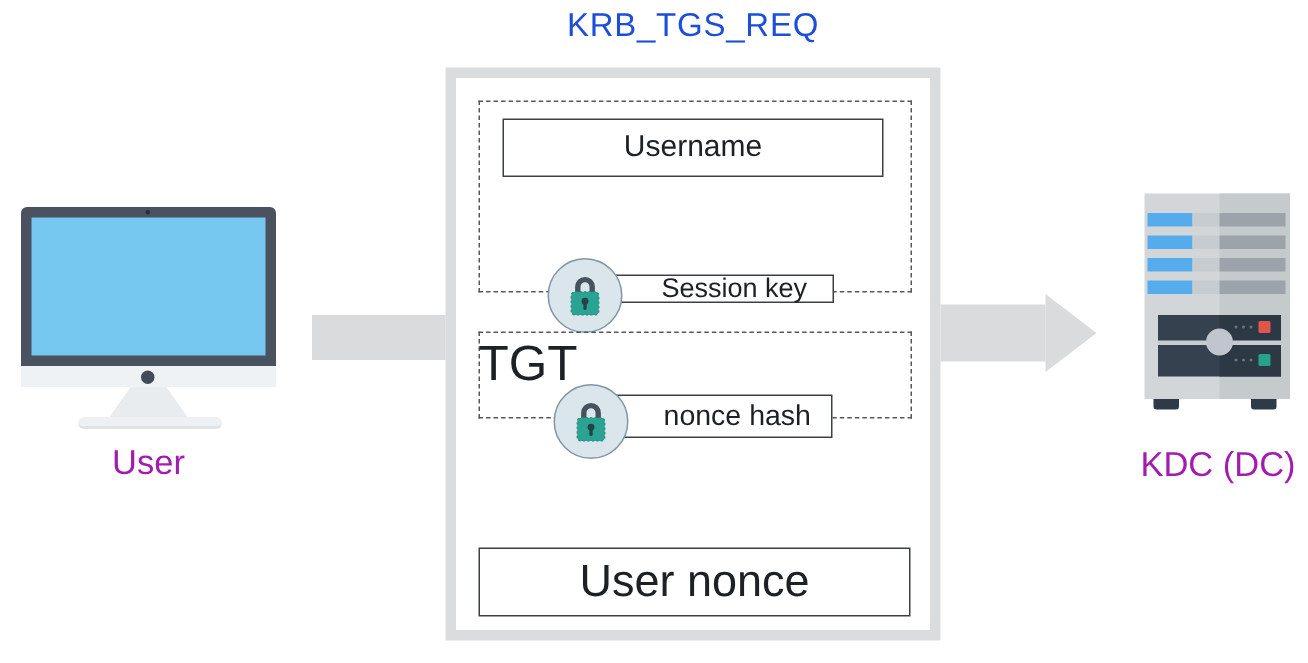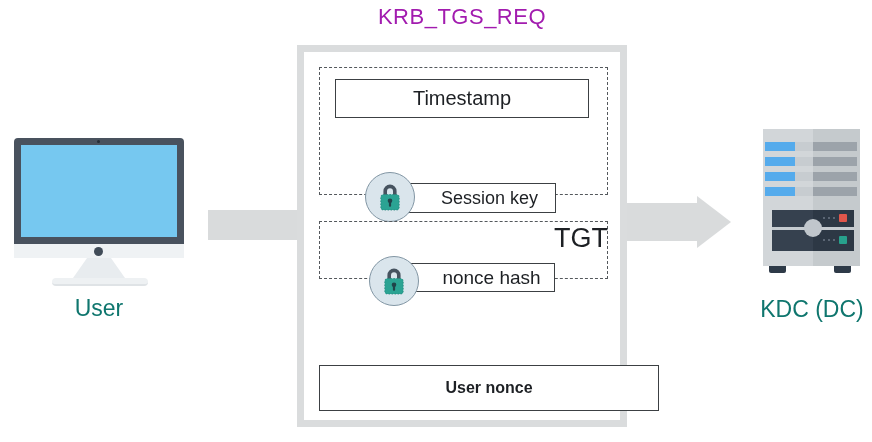--- a/index.html
+++ b/index.html
@@ -3,43 +3,43 @@
 <meta charset="utf-8">
 <style>
   html,body{margin:0;padding:0;background:#ffffff;}
   .canvas{
     position:relative;width:872px;height:442px;background:#ffffff;overflow:hidden;
     font-family:"Liberation Sans", sans-serif;color:#1d2024;
   }
   .abs{position:absolute;box-sizing:border-box;}
 
   
-  .title{left:297px;top:4px;width:330px;text-align:center;font-size:22px;letter-spacing:.5px;color:#a21caf;}
+  .title{left:297px;top:4px;width:330px;text-align:center;font-size:22px;letter-spacing:.5px;color:#1d4ed8;}
 
   
   .arrow-shaft{background:#d9dbdc;}
   .arrow-left{left:208px;top:210px;width:92px;height:30px;}
   .arrow-right-shaft{left:625px;top:203px;width:72px;height:38px;}
   .arrow-right-head{left:697px;top:196px;width:0;height:0;
     border-top:26px solid transparent;border-bottom:26px solid transparent;border-left:34px solid #d9dbdc;}
 
   
   .outer-box{left:297px;top:45px;width:330px;height:382px;border:7px solid #dadcdd;background:#fff;}
   .dashed-group{border:1px dashed #54585c;background:transparent;}
   .group1{left:15px;top:15px;width:289px;height:128px;}
   .group2{left:15px;top:169px;width:289px;height:58px;}
   .field-box{border:1.5px solid #3c4043;background:#fff;display:flex;align-items:center;justify-content:center;}
   .username-box{left:31px;top:27px;width:254px;height:39px;font-size:20px;}
   .timestamp-box{left:31px;top:76px;width:254px;height:39px;font-size:20px;}
-  .tgt-label{left:15px;top:171px;width:289px;text-align:right;font-size:27px;}
+  .tgt-label{left:15px;top:171px;width:289px;text-align:left;font-size:33px;}
   .spn-box{left:15px;top:256px;width:288px;height:47px;font-size:26px;}
-  .nonce-box{left:15px;top:313px;width:340px;height:46px;font-size:16px;font-weight:bold;}
+  .nonce-box{left:15px;top:313px;width:288px;height:46px;font-size:30px;}
 
   .key-box{border:1.5px solid #3c4043;background:#fff;display:flex;align-items:center;justify-content:center;}
-  .session-box{left:101px;top:131px;width:151px;height:30px;font-size:18px;padding-left:18px;}
+  .session-box{left:101px;top:131px;width:151px;height:19px;font-size:18px;padding-left:18px;}
   .krbtgt-box{left:106px;top:211px;width:145px;height:29px;font-size:19px;padding-left:18px;}
 
   .lock-circle{width:50px;height:50px;border-radius:50%;background:#dae5ec;border:1px solid #8296a4;
     display:flex;align-items:center;justify-content:center;}
   .circle1{left:61px;top:120px;}
   .circle2{left:65px;top:204px;}
 
   
   .m-frame{left:14px;top:138px;width:170px;height:106px;background:#49525e;border-radius:4px 4px 0 0;}
   .m-screen{left:21px;top:145px;width:156px;height:92px;background:#76c8f0;}
@@ -61,21 +61,21 @@
   .s-panel{left:772px;top:210px;width:82px;height:41px;background:#36414f;}
   .s-panel-shade{left:813px;top:210px;width:41px;height:41px;background:#2d3845;}
   .s-divider{left:772px;top:227px;width:82px;height:3px;background:#c5cbd0;}
   .s-knob{left:804px;top:219px;width:18px;height:18px;border-radius:50%;background:#c0c6cc;}
   .s-btn{width:8px;height:8px;border-radius:1px;}
   .s-btn-red{left:839px;top:214px;background:#e0564b;}
   .s-btn-teal{left:839px;top:236px;background:#27a18c;}
   .s-dot{width:2px;height:2px;background:#6b7684;border-radius:50%;}
   .s-foot{top:266px;width:17px;height:7px;background:#2e3a48;border-radius:0 0 2px 2px;}
 
-  .entity-label{text-align:center;font-size:23px;color:#0f766e;}
+  .entity-label{text-align:center;font-size:23px;color:#a21caf;}
   .user-label{left:29px;top:295px;width:140px;}
   .kdc-label{left:742px;top:296px;width:140px;}
 </style>
 </head>
 <body>
 
 <div class="canvas">
 
   <div class="abs title">KRB_TGS_REQ</div>
 
@@ -130,21 +130,21 @@
     <div class="abs s-dot" style="left:828px;top:239px;"></div>
     <div class="abs s-dot" style="left:833px;top:239px;"></div>
     <div class="abs s-foot" style="left:769px;"></div>
     <div class="abs s-foot" style="left:834px;"></div>
   </div>
   <div class="abs entity-label kdc-label">KDC (DC)</div>
 
   <div class="abs outer-box">
 
     <div class="abs dashed-group group1"></div>
-    <div class="abs field-box username-box">Timestamp</div>
+    <div class="abs field-box username-box">Username</div>
 
     <div class="abs key-box session-box">Session key</div>
     <div class="abs lock-circle circle1">
       <svg width="24" height="29" viewBox="0 0 24 29" aria-hidden="true">
         <path d="M7.2 14 V8.2 a4.8 4.8 0 0 1 9.6 0 V14" fill="none" stroke="#46535f" stroke-width="3.6" stroke-linecap="round"></path>
         <rect x="2.8" y="11.5" width="18.4" height="15.5" rx="2.6" fill="#2ba393" stroke="#23877c" stroke-width="0.8" stroke-dasharray="1.5 1.5"></rect>
         <circle cx="12" cy="17.8" r="2.3" fill="#20444a"></circle>
         <rect x="10.9" y="18.5" width="2.2" height="5.2" rx="1" fill="#20444a"></rect>
       </svg>
     </div>

